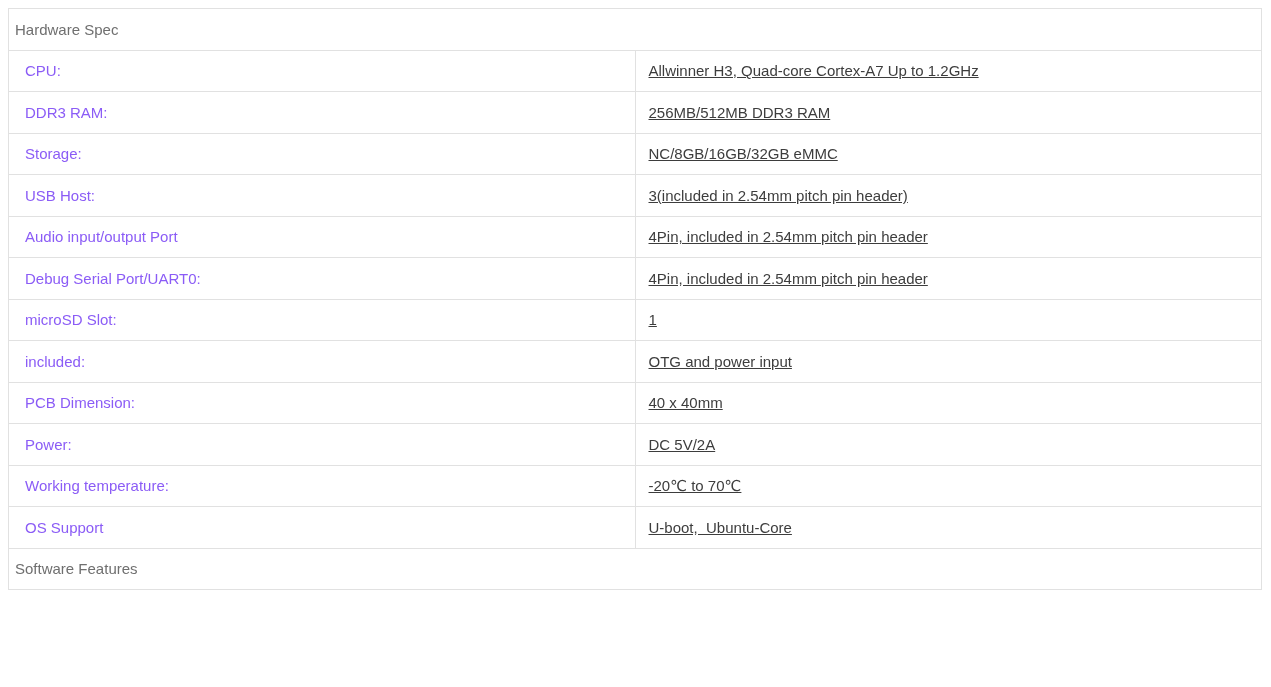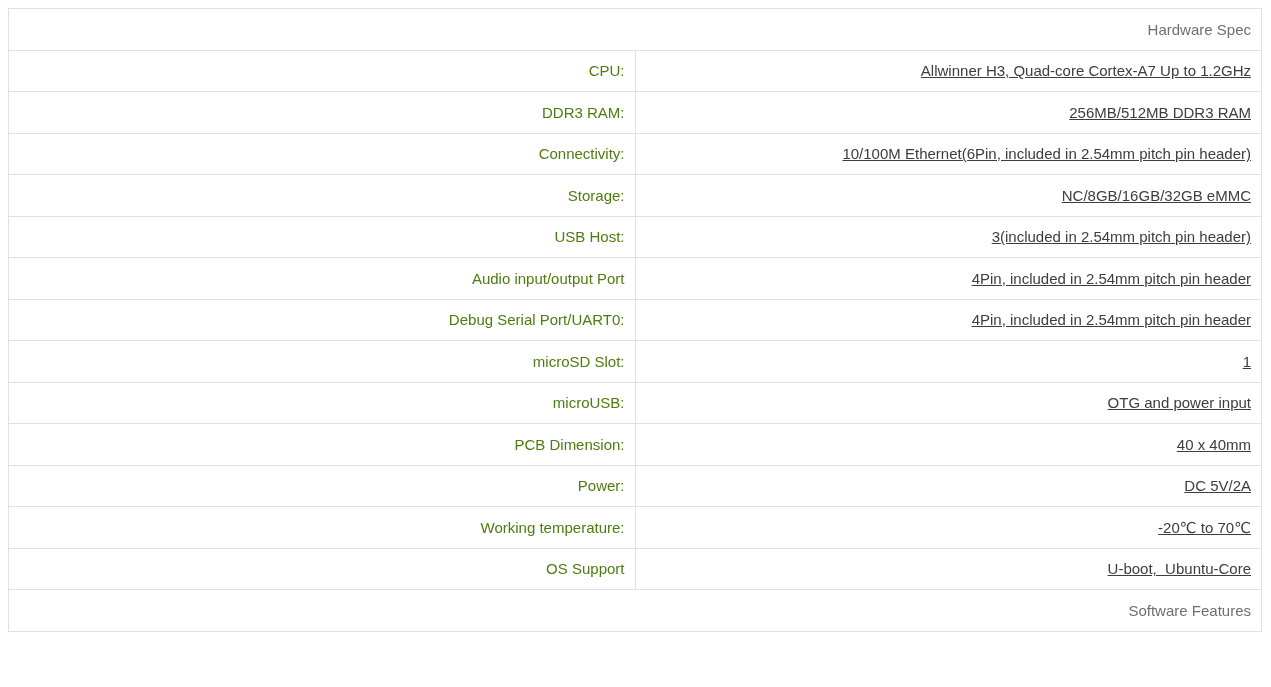--- a/index.html
+++ b/index.html
@@ -24,30 +24,29 @@
     background: #ffffff;
   }
   table.spec-table td {
     border: 1px solid #e1e1e1;
     font-size: 15px;
     line-height: 19px;
     height: 40.5px;
     vertical-align: middle;
     white-space: pre-wrap;
     overflow: hidden;
-    text-align: right;
   }
   td.section-cell {
     color: #6f6f6f;
     padding: 0 10px 0 6px;
   }
   td.label-cell {
     width: 381px;
-    color: #4d7c0f;
-    padding: 0 10px 0 6px;
+    color: #8b5cf6;
+    padding: 0 10px 0 16px;
     margin-left: 6px;
   }
   td.value-cell {
     color: #3d3d3d;
     padding: 0 10px 0 13px;
     text-decoration: underline;
   }
 </style>
 </head>
 <body>
@@ -60,45 +59,41 @@
         </tr>
         <tr>
           <td class="label-cell">CPU:</td>
           <td class="value-cell">Allwinner H3, Quad-core Cortex-A7 Up to 1.2GHz</td>
         </tr>
         <tr>
           <td class="label-cell">DDR3 RAM:</td>
           <td class="value-cell">256MB/512MB DDR3 RAM</td>
         </tr>
         <tr>
-          <td class="label-cell">Connectivity:</td>
-          <td class="value-cell">10/100M Ethernet(6Pin, included in 2.54mm pitch pin header)</td>
-        </tr>
-        <tr>
           <td class="label-cell">Storage:</td>
           <td class="value-cell">NC/8GB/16GB/32GB eMMC</td>
         </tr>
         <tr>
           <td class="label-cell">USB Host:</td>
           <td class="value-cell">3(included in 2.54mm pitch pin header)</td>
         </tr>
         <tr>
           <td class="label-cell">Audio input/output Port</td>
           <td class="value-cell">4Pin, included in 2.54mm pitch pin header</td>
         </tr>
         <tr>
           <td class="label-cell">Debug Serial Port/UART0:</td>
           <td class="value-cell">4Pin, included in 2.54mm pitch pin header</td>
         </tr>
         <tr>
           <td class="label-cell">microSD Slot:</td>
           <td class="value-cell">1</td>
         </tr>
         <tr>
-          <td class="label-cell">microUSB:</td>
+          <td class="label-cell">included:</td>
           <td class="value-cell">OTG and power input</td>
         </tr>
         <tr>
           <td class="label-cell">PCB Dimension:</td>
           <td class="value-cell">40 x 40mm</td>
         </tr>
         <tr>
           <td class="label-cell">Power:</td>
           <td class="value-cell">DC 5V/2A</td>
         </tr>

